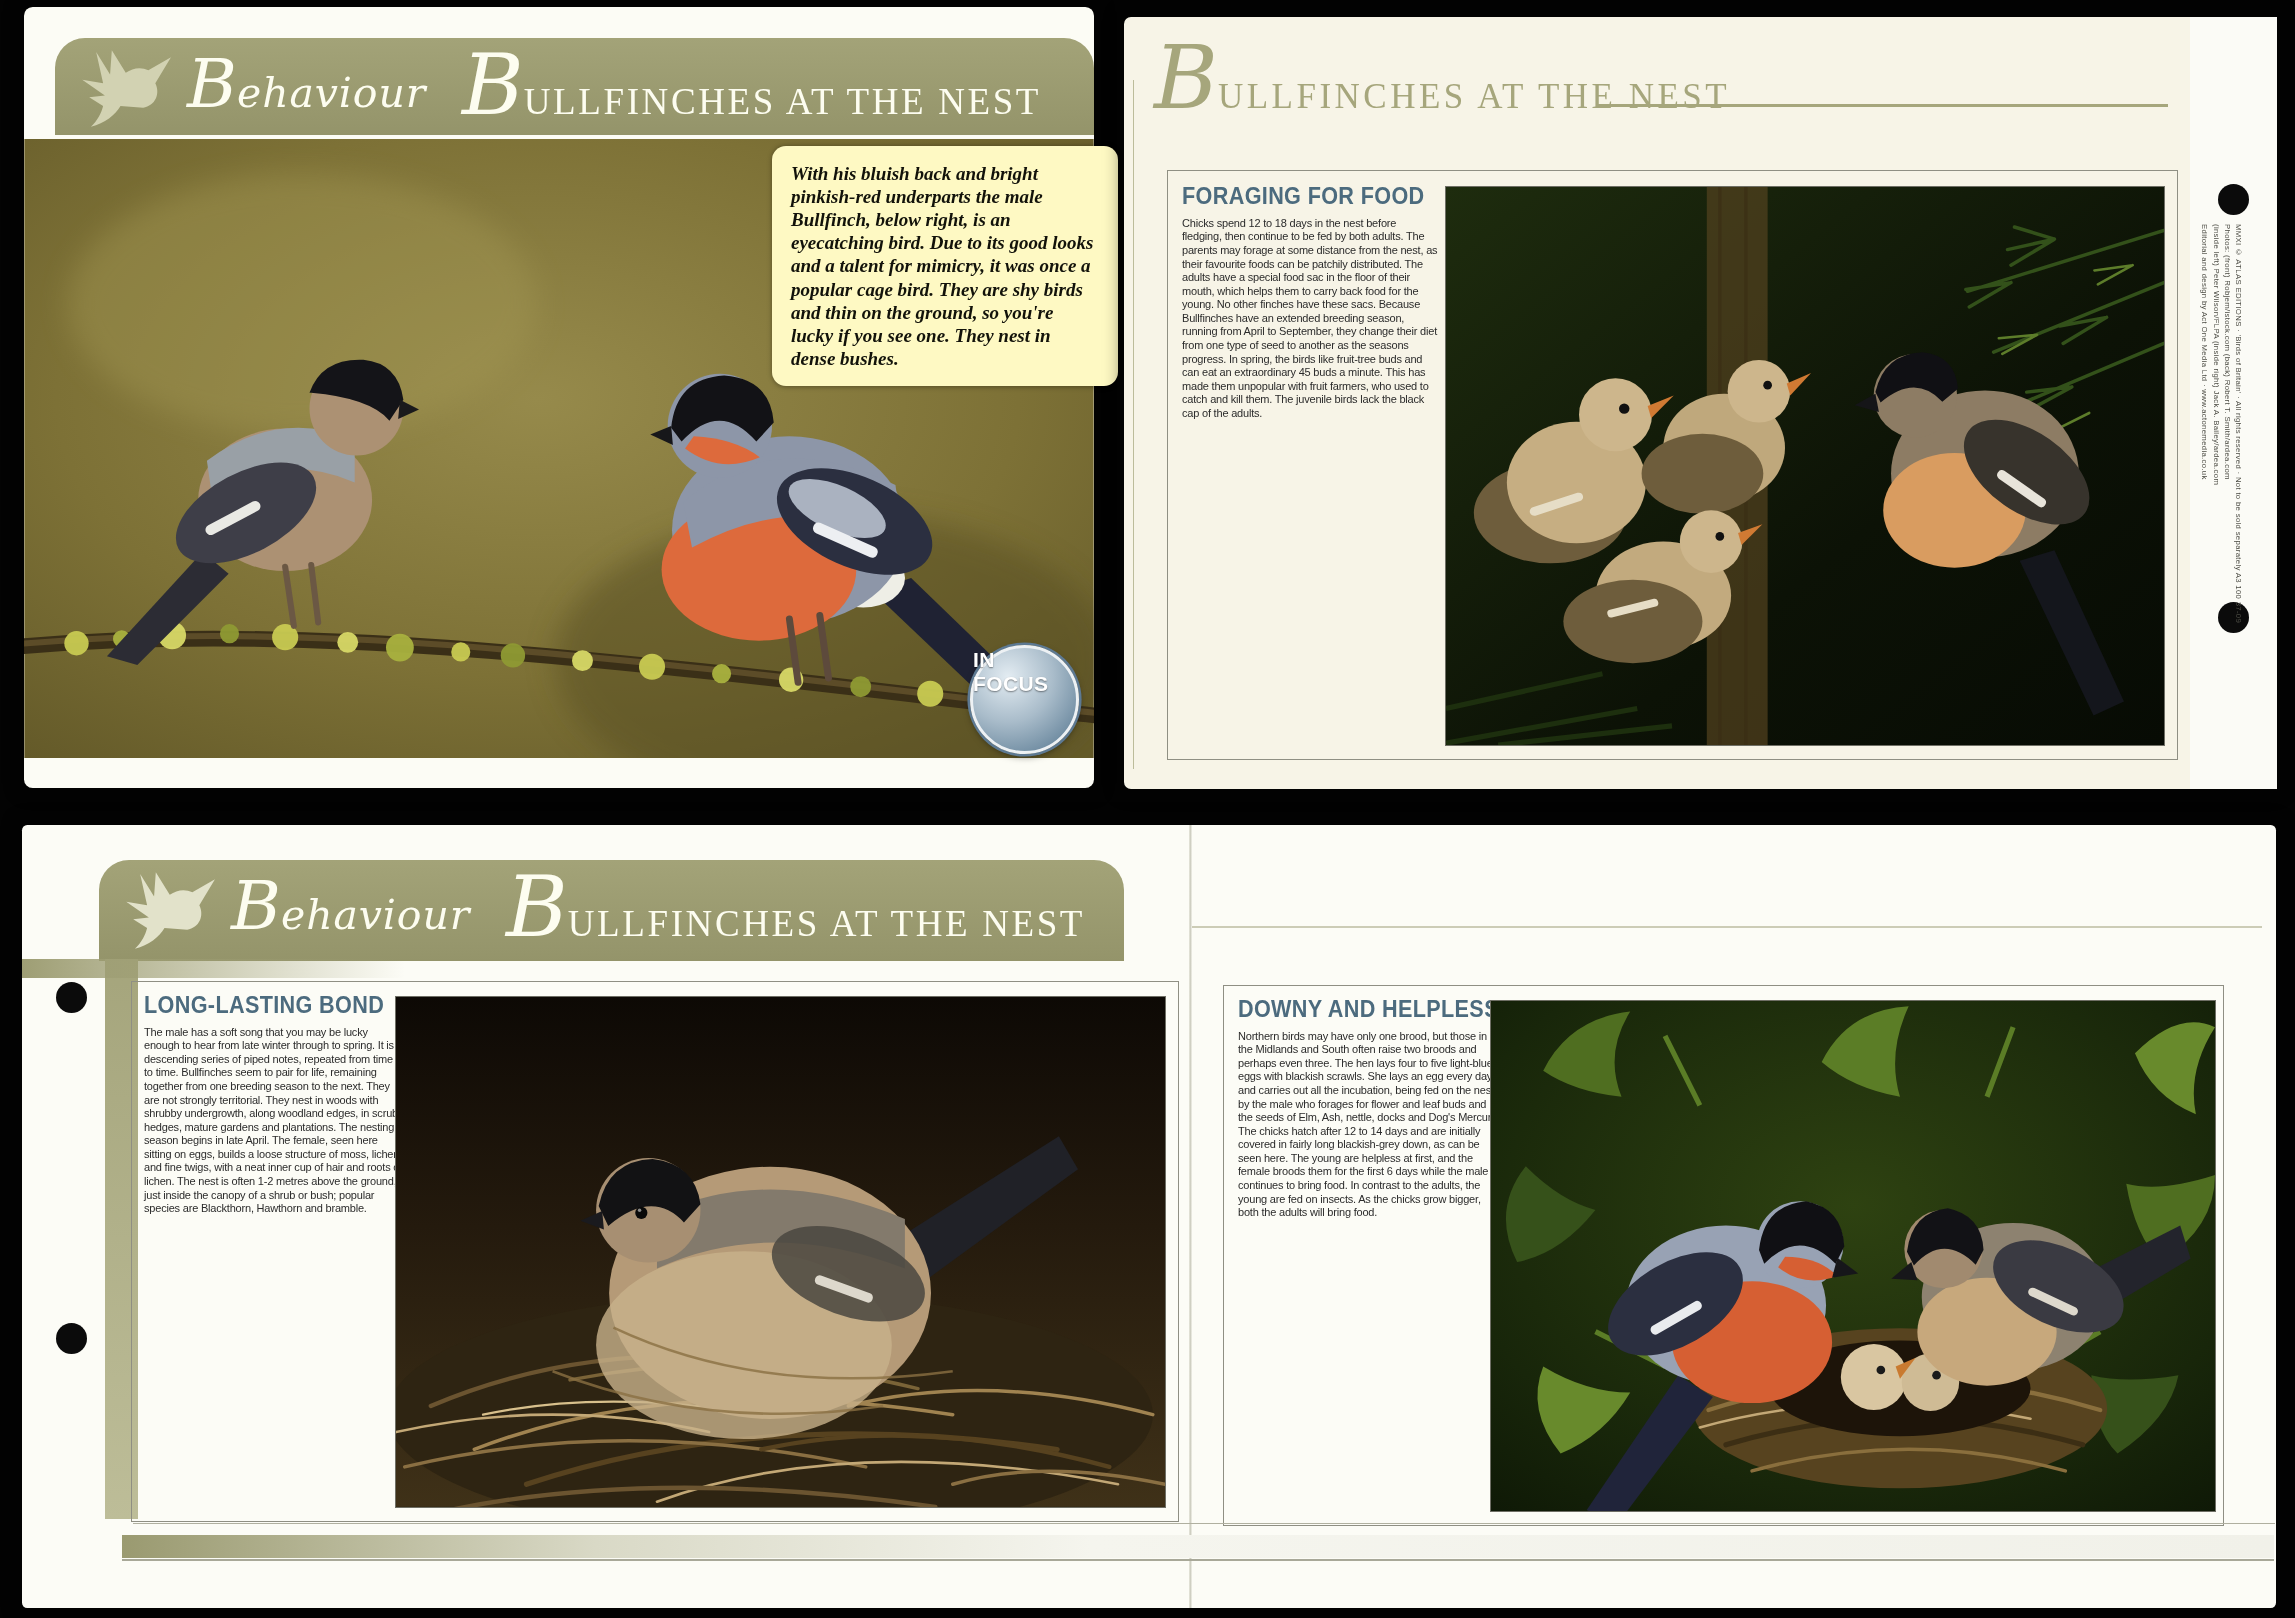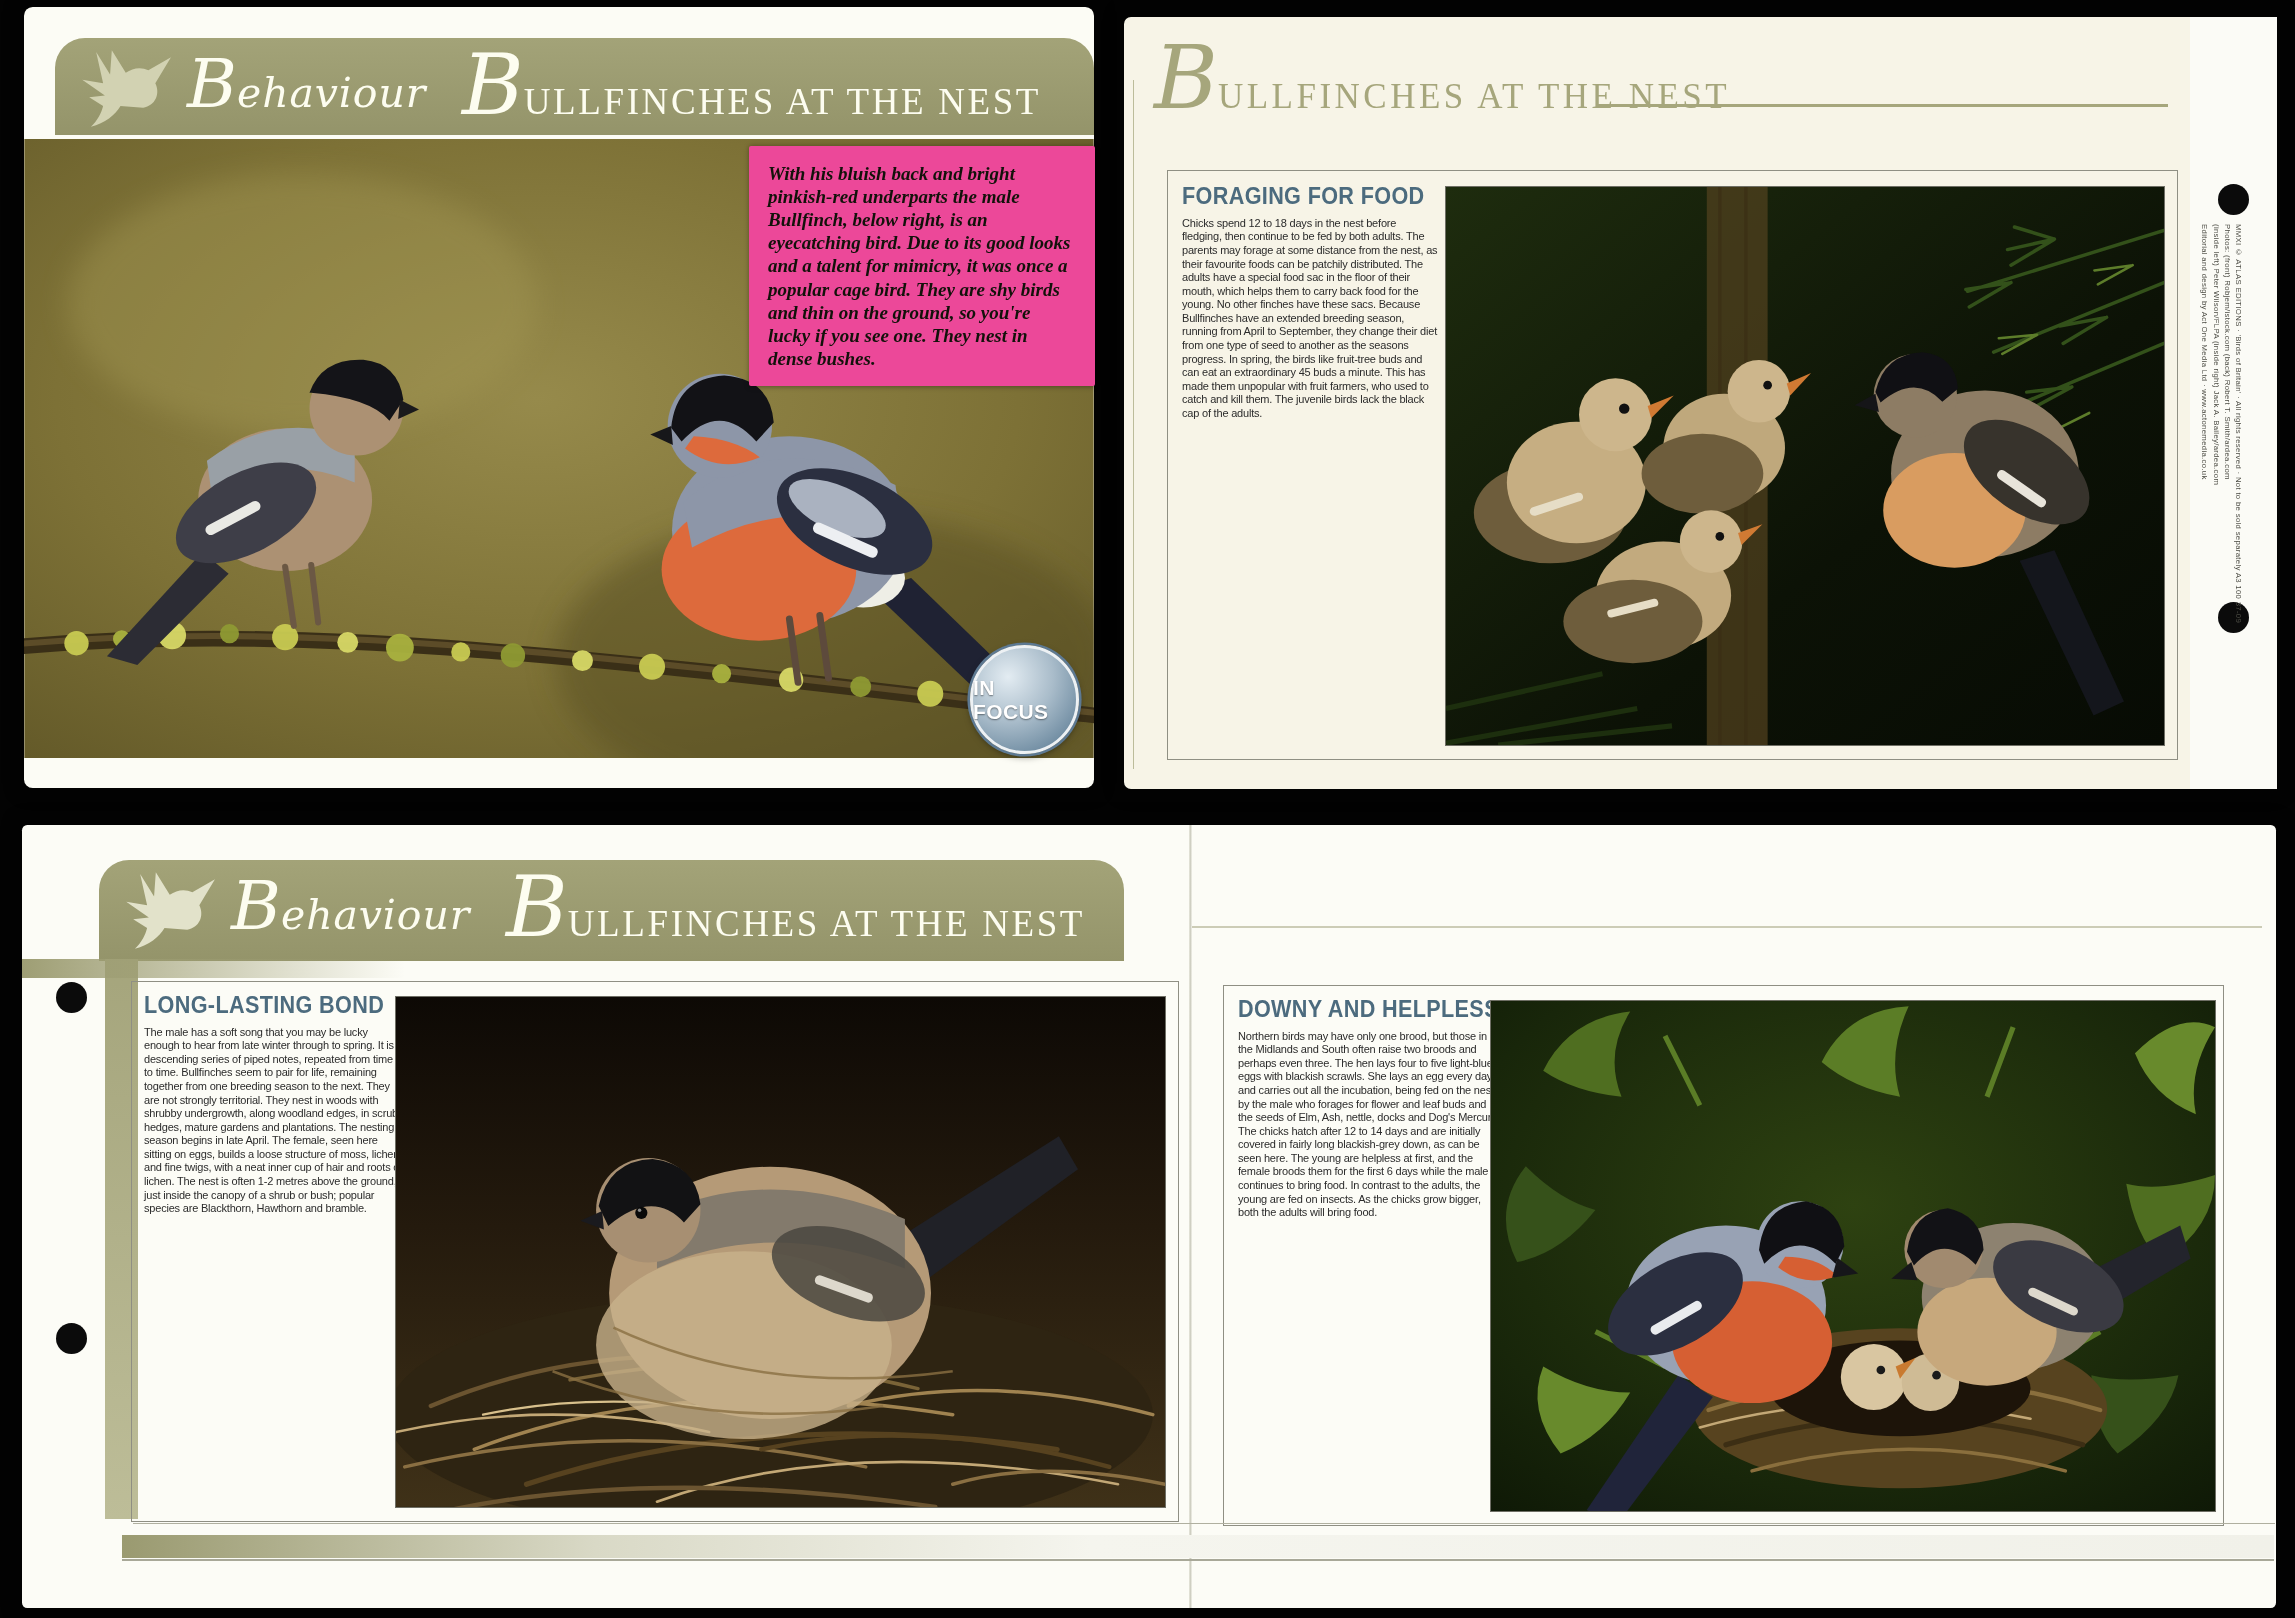--- a/index.html
+++ b/index.html
@@ -20,27 +20,27 @@
   .ttl .rest{font:400 37px "Liberation Serif",serif;letter-spacing:2.6px;}
   
   .sec-head{font-weight:700;font-size:24px;color:#4c6b7e;transform:scaleX(.9);
             transform-origin:left top;white-space:nowrap;margin:0 0 7px 0;letter-spacing:0.4px;}
   .body-txt{font-size:11px;line-height:1.235;color:#2b2b2b;letter-spacing:-0.2px;}
   .photo{position:absolute;border:0.9px solid #6f6f65;overflow:hidden;background:#111;}
   
   .front{left:24px;top:7px;width:1070px;height:781px;border-radius:8.7px;}
   .front .banner{left:31px;top:31px;width:1039px;height:97px;}
   .front-photo{position:absolute;left:0;top:132px;width:1070px;height:619px;overflow:hidden;}
-  .intro-box{position:absolute;left:725px;top:139px;width:308px;background:#ec4899;
-             border-radius:2px;padding:15.7px 19px;box-shadow:0 0.9px 5.2px rgba(0,0,0,.35);}
+  .intro-box{position:absolute;left:748px;top:139px;width:308px;background:#fef9c3;
+             border-radius:14px;padding:15.7px 19px;box-shadow:0 0.9px 5.2px rgba(0,0,0,.35);}
   .intro-box p{margin:0;font:700 italic 19px/1.22 "Liberation Serif",serif;color:#12120a;}
   .badge{position:absolute;left:946px;top:638px;width:103px;height:103px;border-radius:50%;
          background:radial-gradient(circle at 34% 28%,#e3ecf2,#a9bcca 45%,#7490a5 78%,#5d7b92);
          border:3.5px solid #edf1f4;box-shadow:0 0 0 2.6px #5d7992,0 2.6px 7px rgba(0,0,0,.5);
-         display:flex;align-items:center;justify-content:center;}
+         display:flex;align-items:flex-start;justify-content:center;}
   .badge span{color:#fff;font-weight:700;font-size:21px;letter-spacing:0.4px;
               text-shadow:0 0.9px 1.7px rgba(0,0,0,.45);}
   
   .back{left:1124px;top:17.4px;width:1153px;height:772px;background:#f7f4e7;border-radius:7px;}
   .back .strip{position:absolute;right:0;top:0;width:87px;height:100%;background:#fbfbf6;}
   .back-header{position:absolute;left:30px;top:17.4px;display:flex;align-items:baseline;color:#a6a67c;}
   .back-header .cap{font:italic 400 87px "DejaVu Serif",serif;line-height:1;}
   .back-header .rest{font:400 35px "Liberation Serif",serif;letter-spacing:3.5px;}
   .back-rule{position:absolute;left:474px;top:87px;width:570px;height:2.6px;background:#a6a67c;}
   .back-vline{position:absolute;left:8.7px;top:63px;width:1.7px;height:689px;background:#bcbc9a;}

